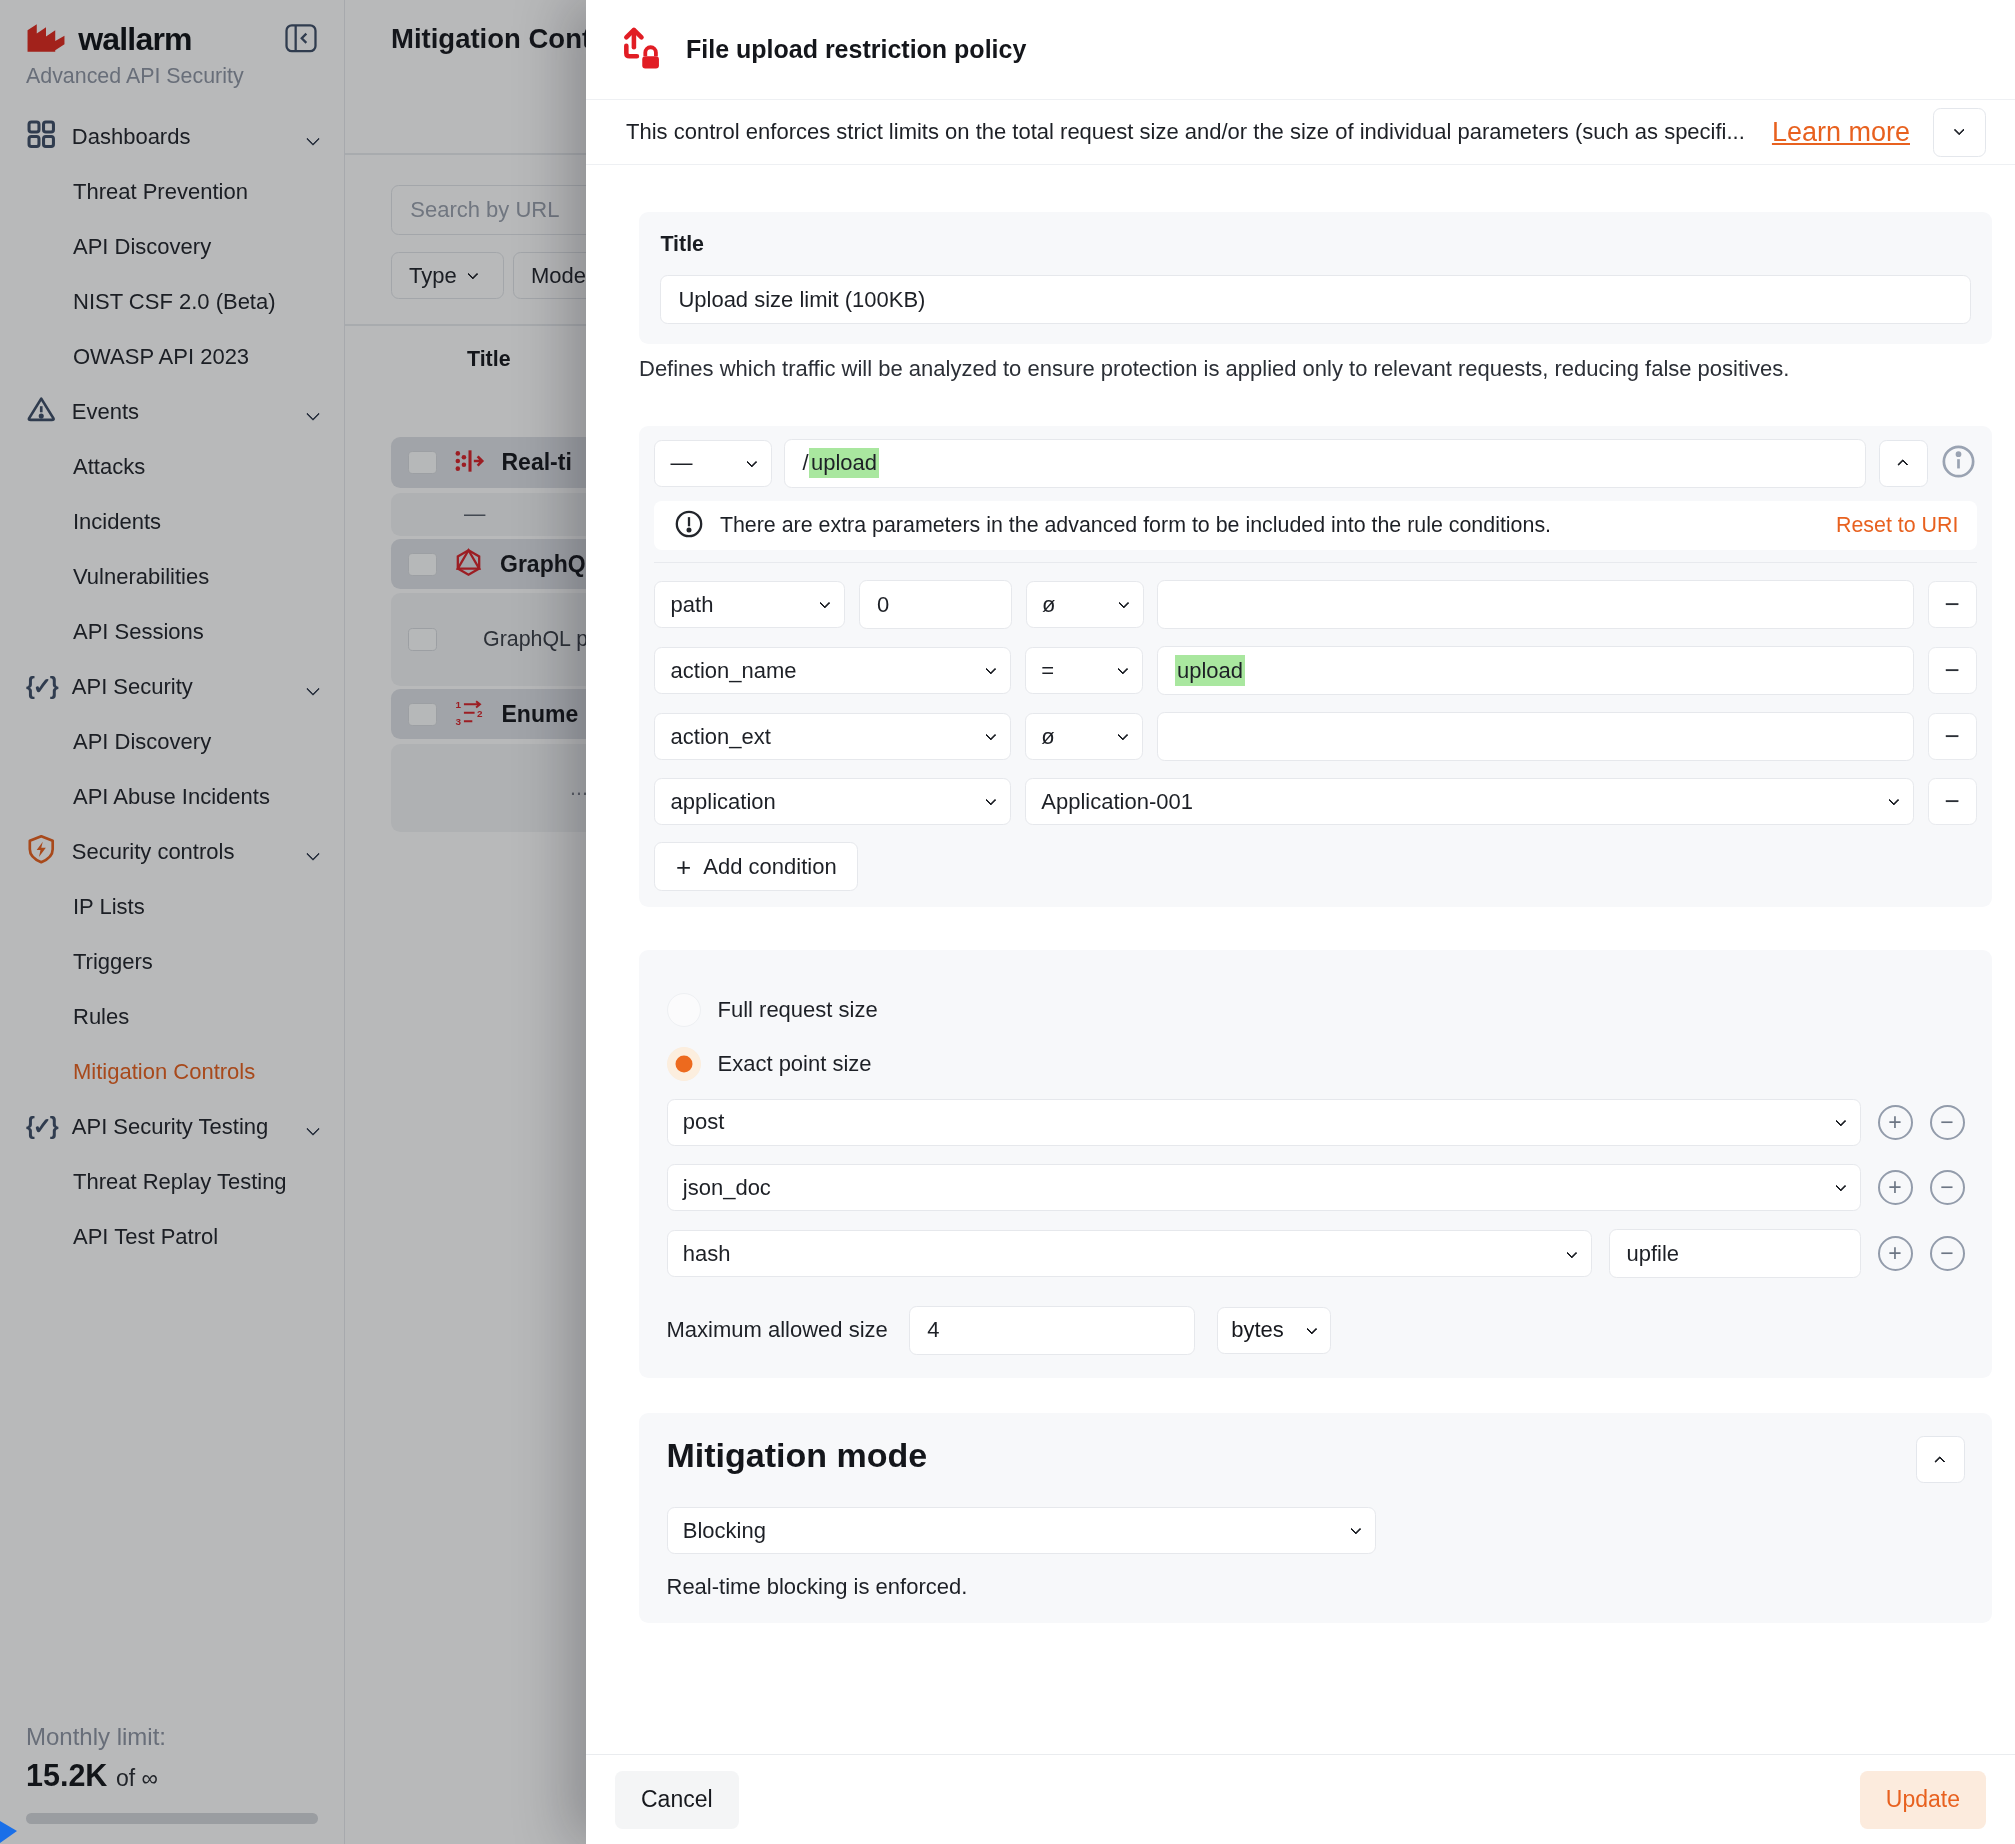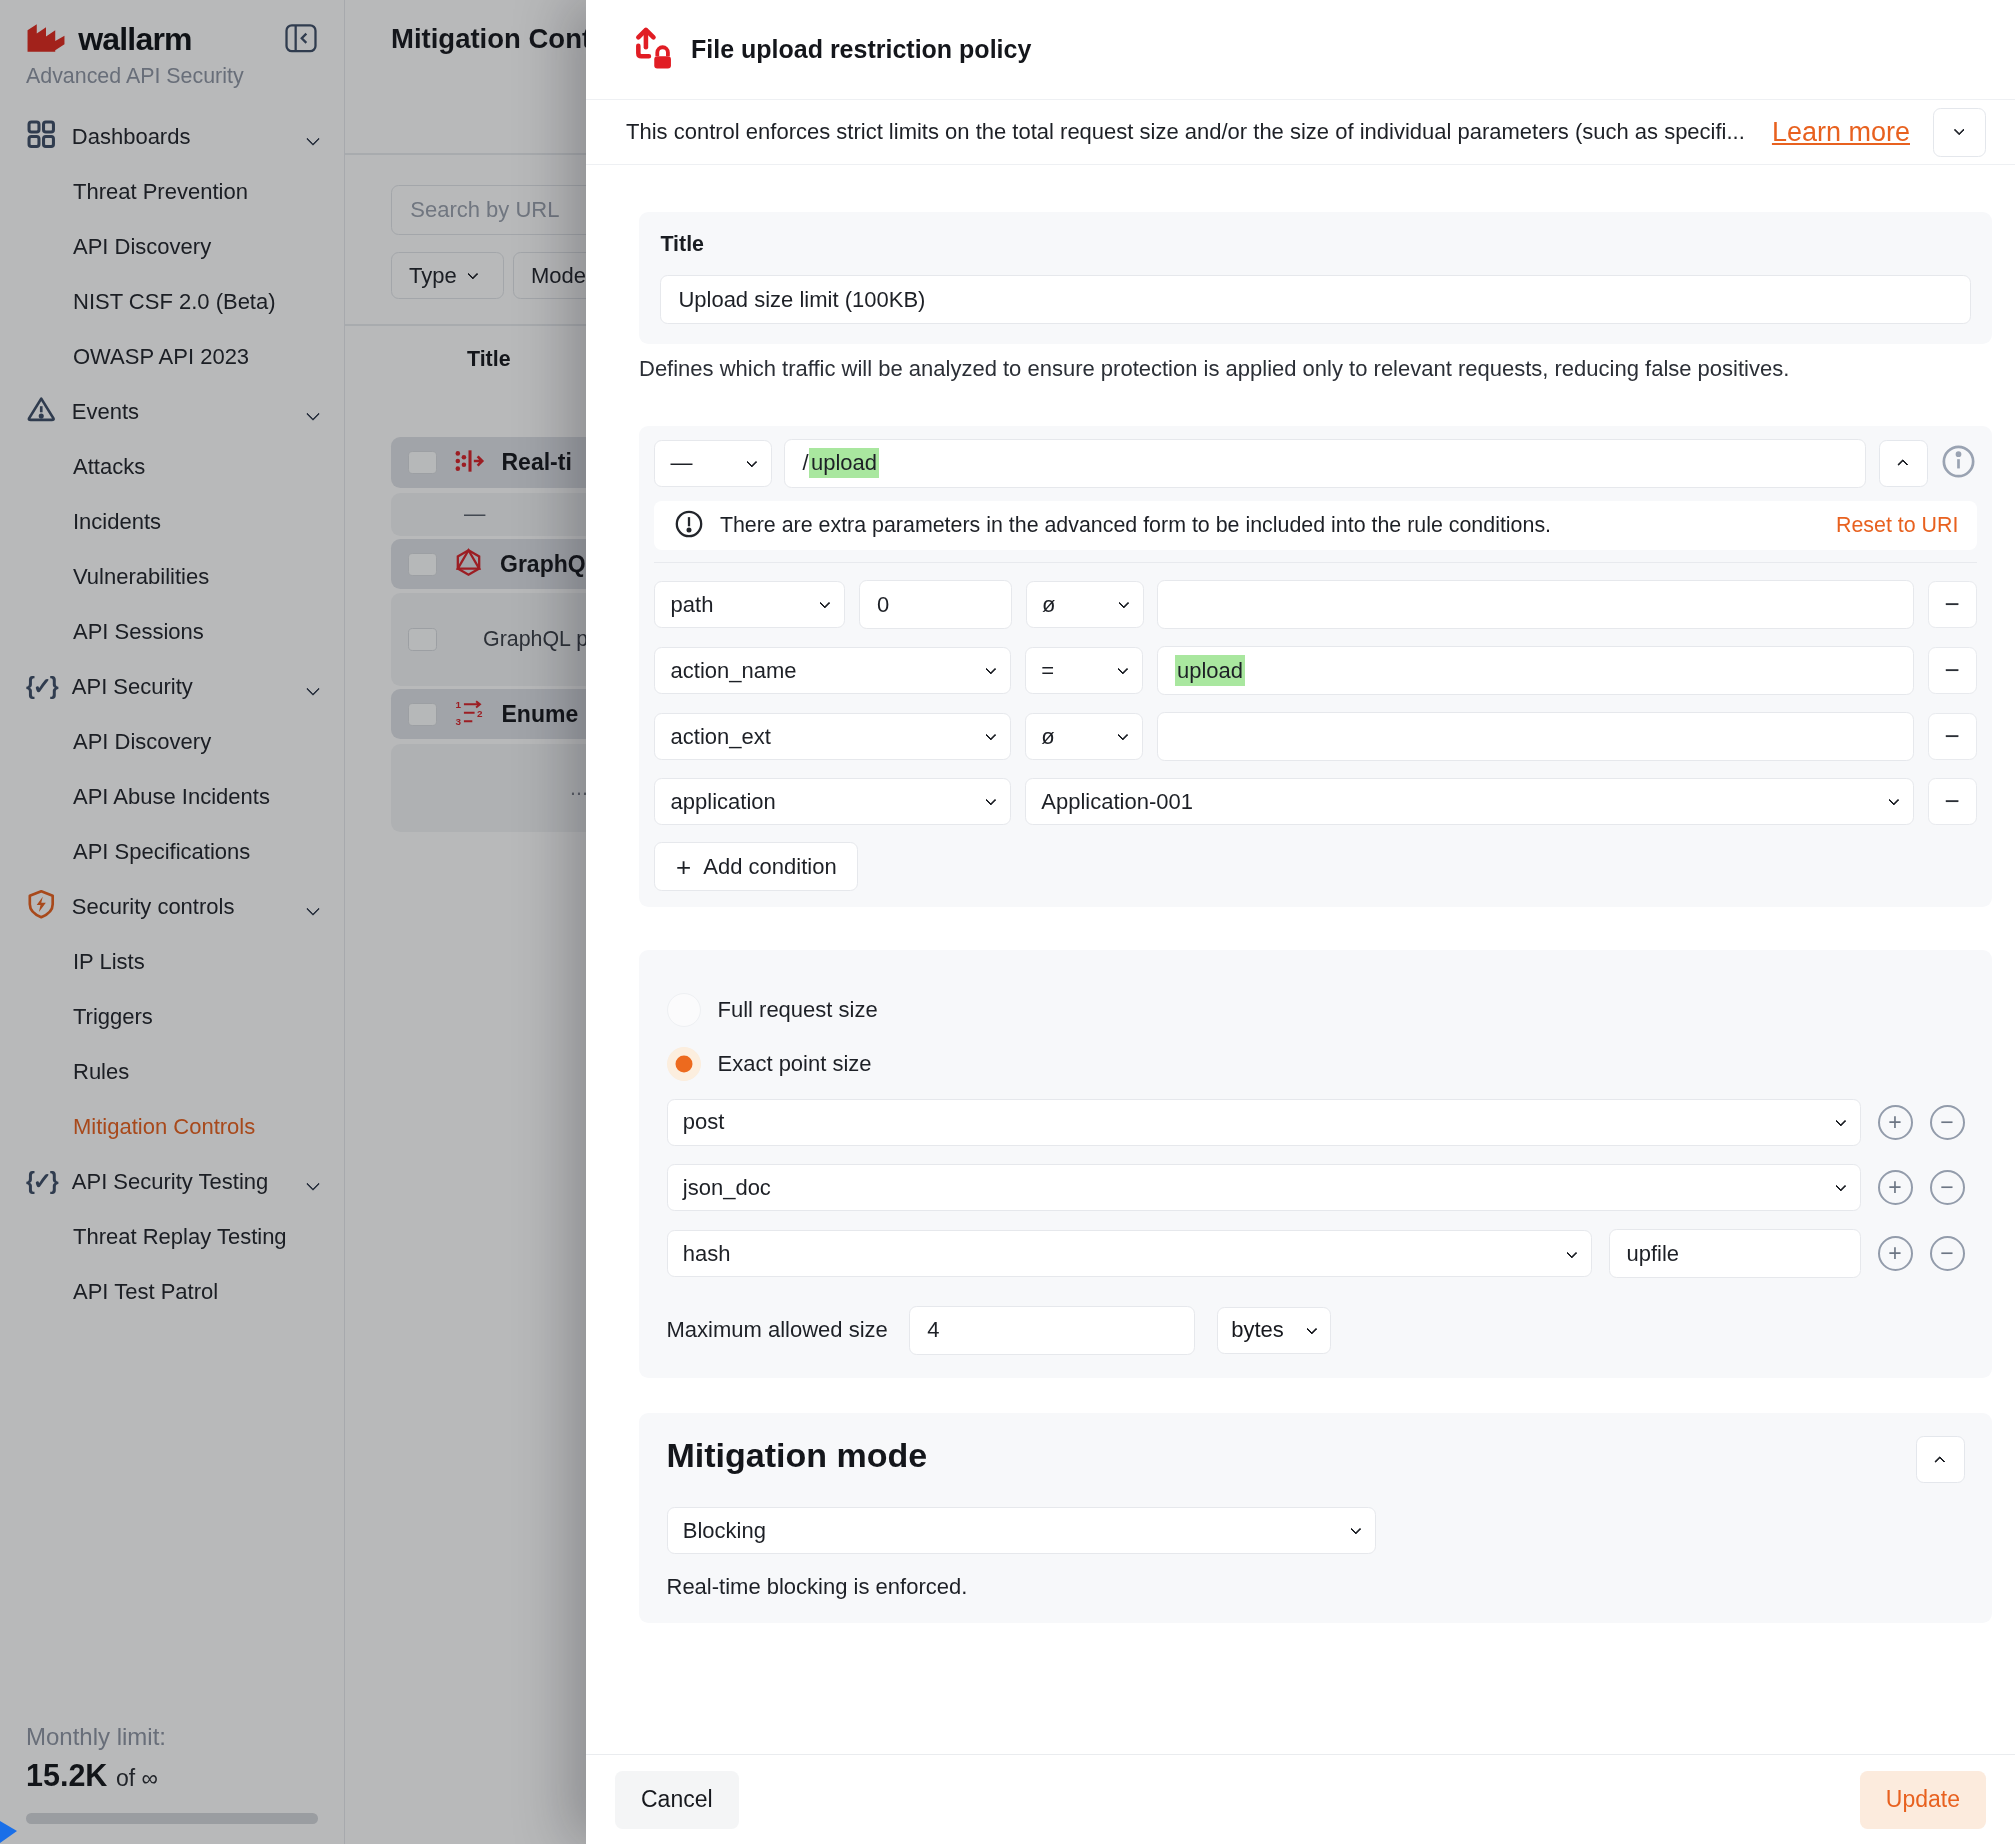--- a/index.html
+++ b/index.html
@@ -62,21 +62,21 @@
   .row .r-title { font-size:23px; font-weight:bold; white-space:nowrap; }
   .row .r-text { font-size:21.4px; color:#3a3f47; white-space:nowrap; }
   .row .dash { color:#5a616c; font-size:21.4px; margin-left:56px; }
 
   
   .overlay { position:absolute; inset:0; background:rgba(15,17,22,0.295); z-index:5; }
 
   
   .drawer { position:absolute; left:586px; top:0; bottom:0; width:1429px; background:#fff;
     z-index:10; display:flex; flex-direction:column; box-shadow:-18.3px 0 53px rgba(10,12,18,0.25); }
-  .d-header { height:99px; display:flex; align-items:center; gap:16px; padding:0 46px; }
+  .d-header { height:99px; display:flex; align-items:center; gap:23px; padding:0 34px; }
   .d-title { font-size:25px; font-weight:bold; color:#14161b; }
   .d-desc { height:66px; border-top:1.5px solid #eef0f3; border-bottom:1.5px solid #eef0f3;
     display:flex; align-items:center; gap:23px; padding:0 29px 0 40px; }
   .d-desc-text { flex:1; font-size:22px; color:#1d2026; white-space:nowrap; overflow:hidden; }
   .learn-more { font-size:27px; color:#e8611f; text-decoration:underline; white-space:nowrap;
     cursor:pointer; }
   .desc-toggle { width:53px; height:49px; border:1.5px solid #e4e7ec; border-radius:7.6px;
     background:#fff; display:flex; align-items:center; justify-content:center; color:#23262d;
     cursor:pointer; }
   .desc-toggle .chev { width:8.4px; height:8.4px; margin-top:-3.8px; }
@@ -237,23 +237,20 @@
         <span class="braces-icon">{✓}</span>
         <span class="lbl">API Security</span>
         <span class="g-chev"><span class="chev"></span></span>
       </div>
       <div class="nav-item child">
           <span class="lbl">API Discovery</span>
         </div>
       <div class="nav-item child">
           <span class="lbl">API Abuse Incidents</span>
         </div>
-      <div class="nav-item child">
-          <span class="lbl">API Specifications</span>
-        </div>
       <div class="nav-item group">
         <span>
           <svg width="30.5" height="30.5" viewBox="0 0 40 40">
             <path d="M20 3 L35 9 V20 Q35 31 20 37 Q5 31 5 20 V9 Z" fill="none" stroke="#e8611f" stroke-width="3.5" stroke-linejoin="round"></path>
             <path d="M22 10 L14 21 H19 L17 30 L26 18 H20 Z" fill="#e8611f"></path>
           </svg>
         </span>
         <span class="lbl">Security controls</span>
         <span class="g-chev"><span class="chev"></span></span>
       </div>

